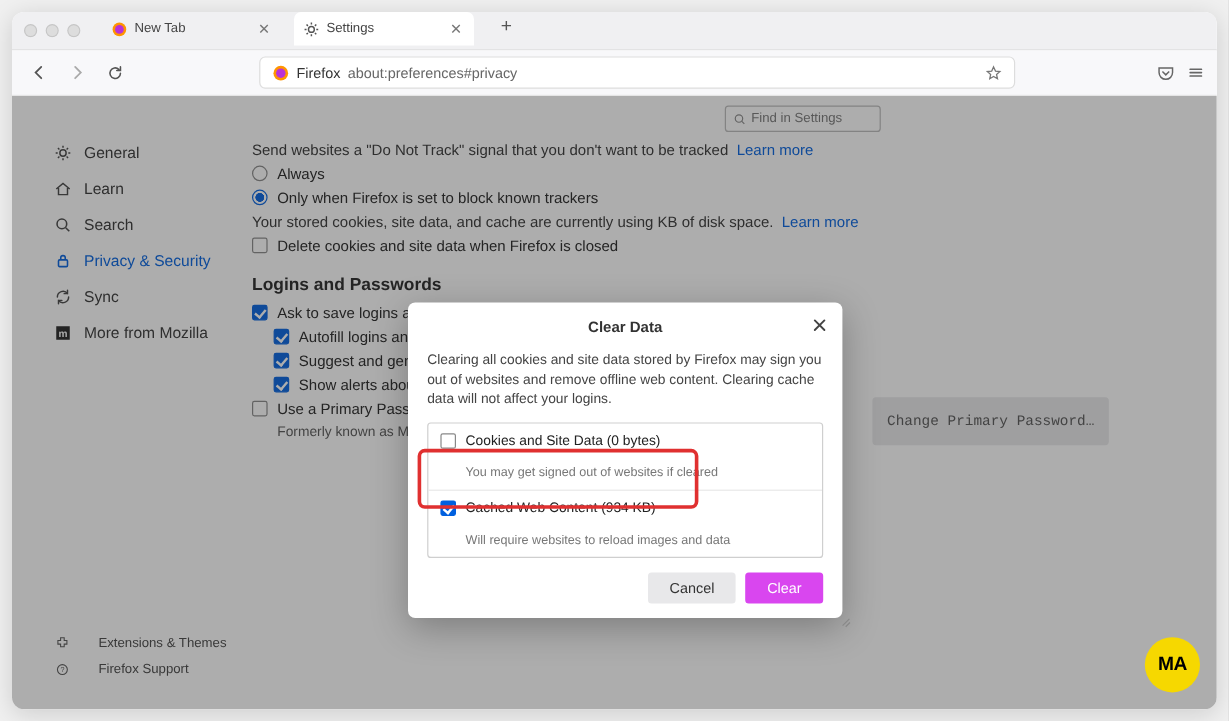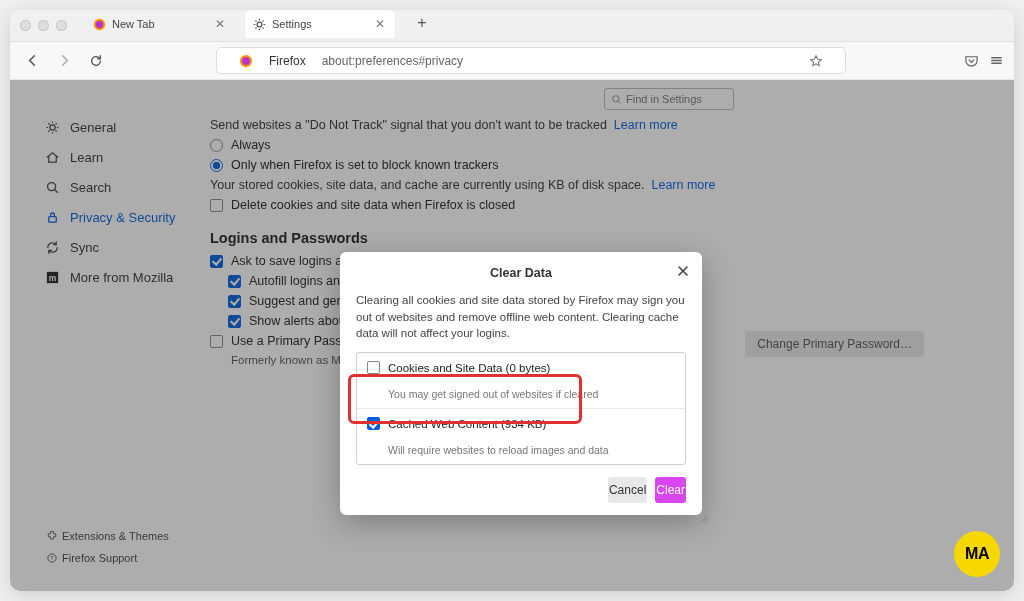--- a/index.html
+++ b/index.html
@@ -14,75 +14,75 @@
   .tabs { display: flex; align-items: flex-start; height: 100%; gap: 10px; }
   .tab { display: flex; align-items: center; gap: 6px; height: 28px; min-width: 150px; padding: 0 8px; background: #f0f0f2; border-radius: 6px 6px 0 0; font-size: 11px; color: #444; position: relative; }
   .tab.active { background: #fff; }
   .tab .favicon { width: 13px; height: 13px; display: flex; align-items: center; justify-content: center; }
   .tab-close { margin-left: auto; width: 14px; height: 14px; display: flex; align-items: center; justify-content: center; color: #777; font-size: 12px; }
   .newtab { width: 26px; height: 26px; display: flex; align-items: center; justify-content: center; color: #555; font-size: 16px; margin-left: 4px; }
 
   
   .urlbar-row { height: 38px; background: #f8f8fa; display: flex; align-items: center; padding: 0 10px; gap: 8px; border-bottom: 1px solid #e5e5e5; }
   .nav-btn { width: 24px; height: 24px; display: flex; align-items: center; justify-content: center; color: #555; border-radius: 4px; }
-  .urlbar { flex: 0 0 64%; margin-left: 100px; height: 27px; background: #fff; border: 1px solid #ddd; border-radius: 5px; display: flex; align-items: center; padding: 0 22px; gap: 16px; font-size: 12px; }
+  .urlbar { flex: 0 0 64%; margin-left: 100px; height: 27px; background: #fff; border: 1px solid #ddd; border-radius: 5px; display: flex; align-items: center; padding: 0 10px; gap: 6px; font-size: 12px; }
   .urlbar .ff-ico { width: 14px; height: 14px; }
   .url-prefix { color: #333; }
   .url-path { color: #666; }
   .urlbar .star { margin-left: auto; color: #777; }
   .right-icons { margin-left: auto; display: flex; gap: 10px; color: #555; }
 
   
   .content-wrap { flex: 1; position: relative; background: #fff; }
 
   
   .search-settings-row { position: absolute; top: 8px; right: 280px; }
   .search-settings { width: 130px; height: 22px; background: #fff; border: 1px solid #bbb; border-radius: 3px; display: flex; align-items: center; gap: 4px; padding: 0 6px; color: #777; font-size: 11px; }
 
   
   .sidebar { position: absolute; left: 34px; top: 32px; width: 155px; }
   .side-item { display: flex; align-items: center; gap: 10px; height: 30px; font-size: 13px; color: #333; }
   .side-item.active { color: #0060df; }
   .side-item .sicon { width: 16px; height: 16px; display: flex; align-items: center; justify-content: center; }
   .bottom-links { position: absolute; left: 36px; bottom: 22px; }
-  .blink { display: flex; align-items: center; gap: 4px; font-size: 11px; color: #444; height: 22px; }
+  .blink { display: flex; align-items: center; gap: 24px; font-size: 11px; color: #444; height: 22px; }
 
   
   .main-col { position: absolute; left: 200px; top: 38px; right: 240px; font-size: 12.5px; color: #222; }
   .main-col h3 { font-size: 14.5px; font-weight: 600; margin-top: 18px; margin-bottom: 8px; }
   .desc { color: #333; font-size: 12.5px; margin-bottom: 6px; }
   .link { color: #0060df; }
-  .radio-row, .check-row { display: flex; align-items: center; gap: 8px; margin: 6px 0; }
+  .radio-row, .check-row { display: flex; align-items: flex-start; gap: 8px; margin: 6px 0; }
   .radio { width: 13px; height: 13px; border-radius: 50%; border: 1.5px solid #888; background: #fff; }
   .radio.checked { border-color: #0060df; background: radial-gradient(circle, #0060df 0 45%, #fff 50% 100%); }
   .check { width: 13px; height: 13px; border: 1.5px solid #888; border-radius: 2px; background: #fff; position: relative; }
   .check.checked { background: #0060df; border-color: #0060df; }
   .check.checked::after { content:""; position:absolute; left:3px; top:0.5px; width:4px; height:7px; border-right:2px solid #fff; border-bottom:2px solid #fff; transform: rotate(40deg); }
   .sub-note { font-size: 11.5px; color: #555; margin-left: 21px; margin-top: 2px; }
-  .btn-gray { position: absolute; right: -150px; height: 26px; padding: 0 12px; background: #e8e8ea; border-radius: 3px; font-size: 12px; color: #555; display:flex; align-items:center; }
+  .btn-gray { position: absolute; right: -150px; height: 40px; padding: 0 12px; background: #e8e8ea; border-radius: 3px; font-size: 12px; color: #555; display:flex; align-items:center;font-family:Liberation Mono, monospace; }
 
   
   .dim { position: absolute; inset: 0; background: rgba(40,40,40,0.38); }
 
   
   .dialog { position: absolute; left: 330px; top: 172px; width: 362px; background: #fff; border-radius: 6px; box-shadow: 0 8px 30px rgba(0,0,0,0.28); padding: 14px 16px 12px; font-size: 12px; color: #333; }
   .dlg-title { text-align: center; font-weight: 600; font-size: 12.5px; margin-bottom: 12px; }
   .dlg-close { position: absolute; top: 10px; right: 10px; width: 18px; height: 18px; display:flex; align-items:center; justify-content:center; color:#555; }
   .dlg-desc { font-size: 11.5px; color: #444; line-height: 1.45; margin-bottom: 10px; }
   .dlg-group { border: 1px solid #cfcfcf; border-radius: 3px; }
   .dlg-opt { padding: 8px 10px; }
   .dlg-opt + .dlg-opt { border-top: 1px solid #e8e8e8; }
   .dlg-opt .row1 { display:flex; align-items:center; gap:8px; }
   .dlg-opt .cbox { width:13px; height:13px; border:1.5px solid #888; border-radius:2px; background:#fff; position:relative; }
   .dlg-opt .cbox.checked { background:#0060df; border-color:#0060df; }
   .dlg-opt .cbox.checked::after { content:""; position:absolute; left:3px; top:0.5px; width:4px; height:7px; border-right:2px solid #fff; border-bottom:2px solid #fff; transform:rotate(40deg); }
   .dlg-opt .lbl { font-size: 11.5px; color:#222; }
   .dlg-opt .sub { font-size: 10.5px; color:#777; margin-left: 21px; margin-top:14px; }
   .dlg-btns { display:flex; gap:8px; justify-content:flex-end; margin-top:12px; }
-  .btn { height: 26px; padding: 0 1px; border-radius: 3px; font-size: 12px; display:flex; align-items:center; }
+  .btn { height: 26px; padding: 0 18px; border-radius: 3px; font-size: 12px; display:flex; align-items:center; }
   .btn.default { background:#e8e8ea; color:#333; }
   .btn.primary { background:#d946ef; color:#fff; font-weight:500; }
 
   .highlight-red { position: absolute; border: 3px solid #e03030; border-radius: 6px; pointer-events: none; }
   .resize-mark { position:absolute; bottom: -8px; right: -8px; width: 12px; height: 12px; }
   .resize-mark::before, .resize-mark::after { content:""; position:absolute; background:#888; }
   .resize-mark::before { width:8px; height:1px; bottom:4px; right:1px; transform:rotate(-45deg); }
   .resize-mark::after { width:5px; height:1px; bottom:2px; right:1px; transform:rotate(-45deg); }
 
   .ma-badge { position: absolute; right: 14px; bottom: 14px; width: 46px; height: 46px; border-radius: 50%; background: #f6d800; display:flex; align-items:center; justify-content:center; font-weight: 800; font-size: 16px; letter-spacing: -0.5px; }

